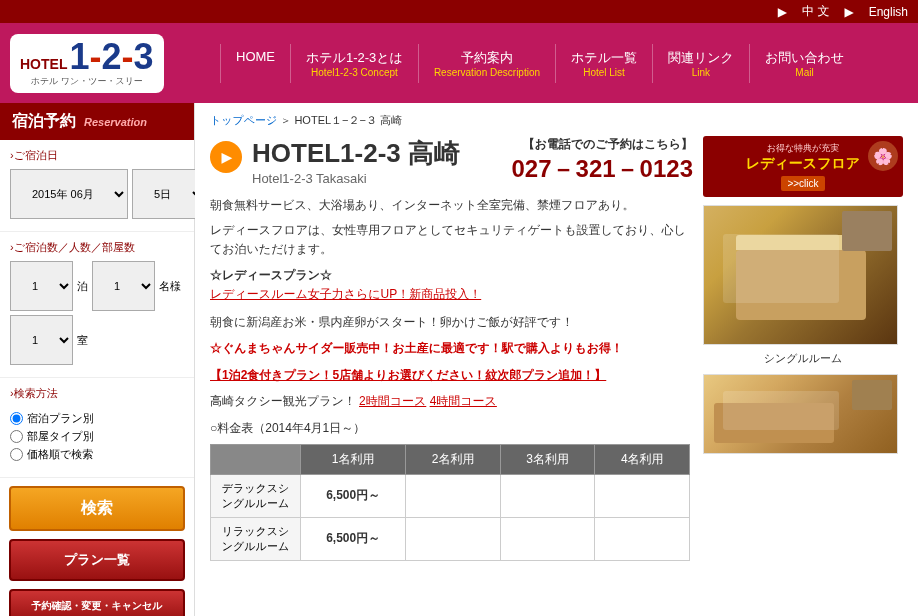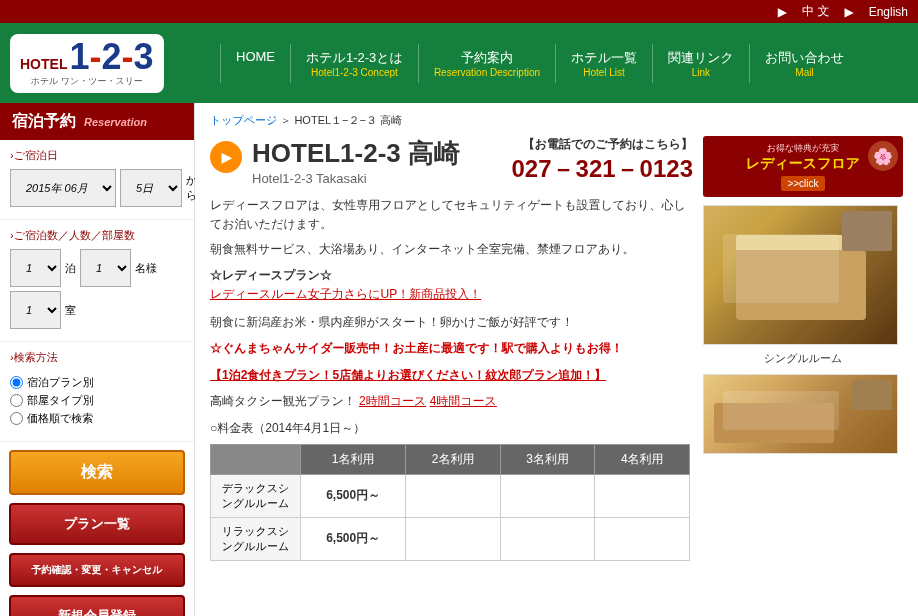--- a/index.html
+++ b/index.html
@@ -3,21 +3,21 @@
   <meta charset="utf-8">
   <style>
     * { margin: 0; padding: 0; box-sizing: border-box; }
     body { font-family: 'MS PGothic', 'Hiragino Kaku Gothic Pro', sans-serif; font-size: 12px; background: #f0f0f0; width: 918px; overflow-x: hidden; }
 
     
     #top-bar { background: #8B0000; color: white; display: flex; justify-content: flex-end; align-items: center; padding: 2px 10px; height: 23px; font-size: 12px; gap: 15px; }
     #top-bar span { cursor: pointer; }
 
     
-    #header { background: #15803d; display: flex; align-items: center; padding: 5px 10px; height: 80px; gap: 10px; }
+    #header { background: #be185d; display: flex; align-items: center; padding: 5px 10px; height: 80px; gap: 10px; }
     #logo-area { width: 200px; }
     #logo-box { background: white; border-radius: 8px; padding: 5px 10px; display: inline-flex; align-items: center; }
 
     
     nav { display: flex; align-items: flex-start; flex: 1; }
     nav ul { display: flex; list-style: none; gap: 0; }
     nav ul li { border-left: 1px solid rgba(255,255,255,0.3); }
     nav ul li a { display: block; padding: 5px 15px; color: white; text-decoration: none; text-align: center; font-size: 13px; }
     nav ul li a .sub { font-size: 10px; color: #FFD700; display: block; }
 
@@ -25,21 +25,21 @@
     #main { display: flex; min-height: 530px; }
 
     
     #sidebar { width: 195px; background: white; border-right: 1px solid #ddd; flex-shrink: 0; }
     #sidebar-title { background: #8B0000; color: white; padding: 8px 12px; font-size: 16px; font-weight: bold; display: flex; align-items: baseline; gap: 8px; }
     #sidebar-title .en { font-size: 11px; color: #ffaaaa; font-style: italic; }
 
     .sidebar-section { padding: 8px 10px; border-bottom: 1px solid #eee; }
     .sidebar-section-title { color: #8B0000; font-size: 11px; margin-bottom: 6px; }
     .sidebar-row { display: flex; align-items: center; gap: 4px; margin-bottom: 4px; }
-    .sidebar-row select { font-size: 11px; border: 1px solid #aaa; padding: 11px; font-style: italic; }
+    .sidebar-row select { font-size: 11px; border: 1px solid #aaa; padding: 17px; }
     .sidebar-row span { font-size: 11px; }
 
     .radio-group { padding: 4px 0; }
     .radio-group label { display: flex; align-items: center; gap: 4px; font-size: 11px; margin-bottom: 3px; cursor: pointer; }
 
     .sidebar-btn { display: block; width: 176px; margin: 8px auto; padding: 10px; text-align: center; border: none; border-radius: 4px; font-size: 16px; font-weight: bold; cursor: pointer; color: white; }
     .btn-search { background: linear-gradient(to bottom, #F5A623, #E08000); border: 2px solid #c06000; }
     .btn-plan { background: linear-gradient(to bottom, #cc3333, #991111); border: 2px solid #770000; font-size: 13px; }
     .btn-reservation { background: linear-gradient(to bottom, #cc3333, #991111); border: 2px solid #770000; font-size: 11px; }
     .btn-register { background: linear-gradient(to bottom, #cc3333, #991111); border: 2px solid #770000; font-size: 13px; }
@@ -215,22 +215,22 @@
             <h1>HOTEL1-2-3 高崎</h1>
             <span class="en">Hotel1-2-3 Takasaki</span>
           </div>
           <div id="phone-block">
             <div class="phone-label">【お電話でのご予約はこちら】</div>
             <div class="phone-num">027－321－0123</div>
           </div>
         </div>
 
         <div id="hotel-desc">
+          <p class="info-text">朝食無料サービス、大浴場あり、インターネット全室完備、禁煙フロアあり。</p>
           <p class="info-text">レディースフロアは、女性専用フロアとしてセキュリティゲートも設置しており、心してお泊いただけます。</p>
-          <p class="info-text">朝食無料サービス、大浴場あり、インターネット全室完備、禁煙フロアあり。</p>
           <p class="red-bold">☆レディースプラン☆</p>
           <p><a class="red-link">レディースルーム女子力さらにUP！新商品投入！</a></p>
         </div>
 
         <p class="info-text">朝食に新潟産お米・県内産卵がスタート！卵かけご飯が好評です！</p>
         <p class="info-text">
           <span class="red-bold">☆ぐんまちゃんサイダー販売中！お土産に最適です！駅で購入よりもお得！</span>
         </p>
         <p class="info-text">
           <a class="link-red-bold">【1泊2食付きプラン！5店舗よりお選びください！紋次郎プラン追加！】</a>

